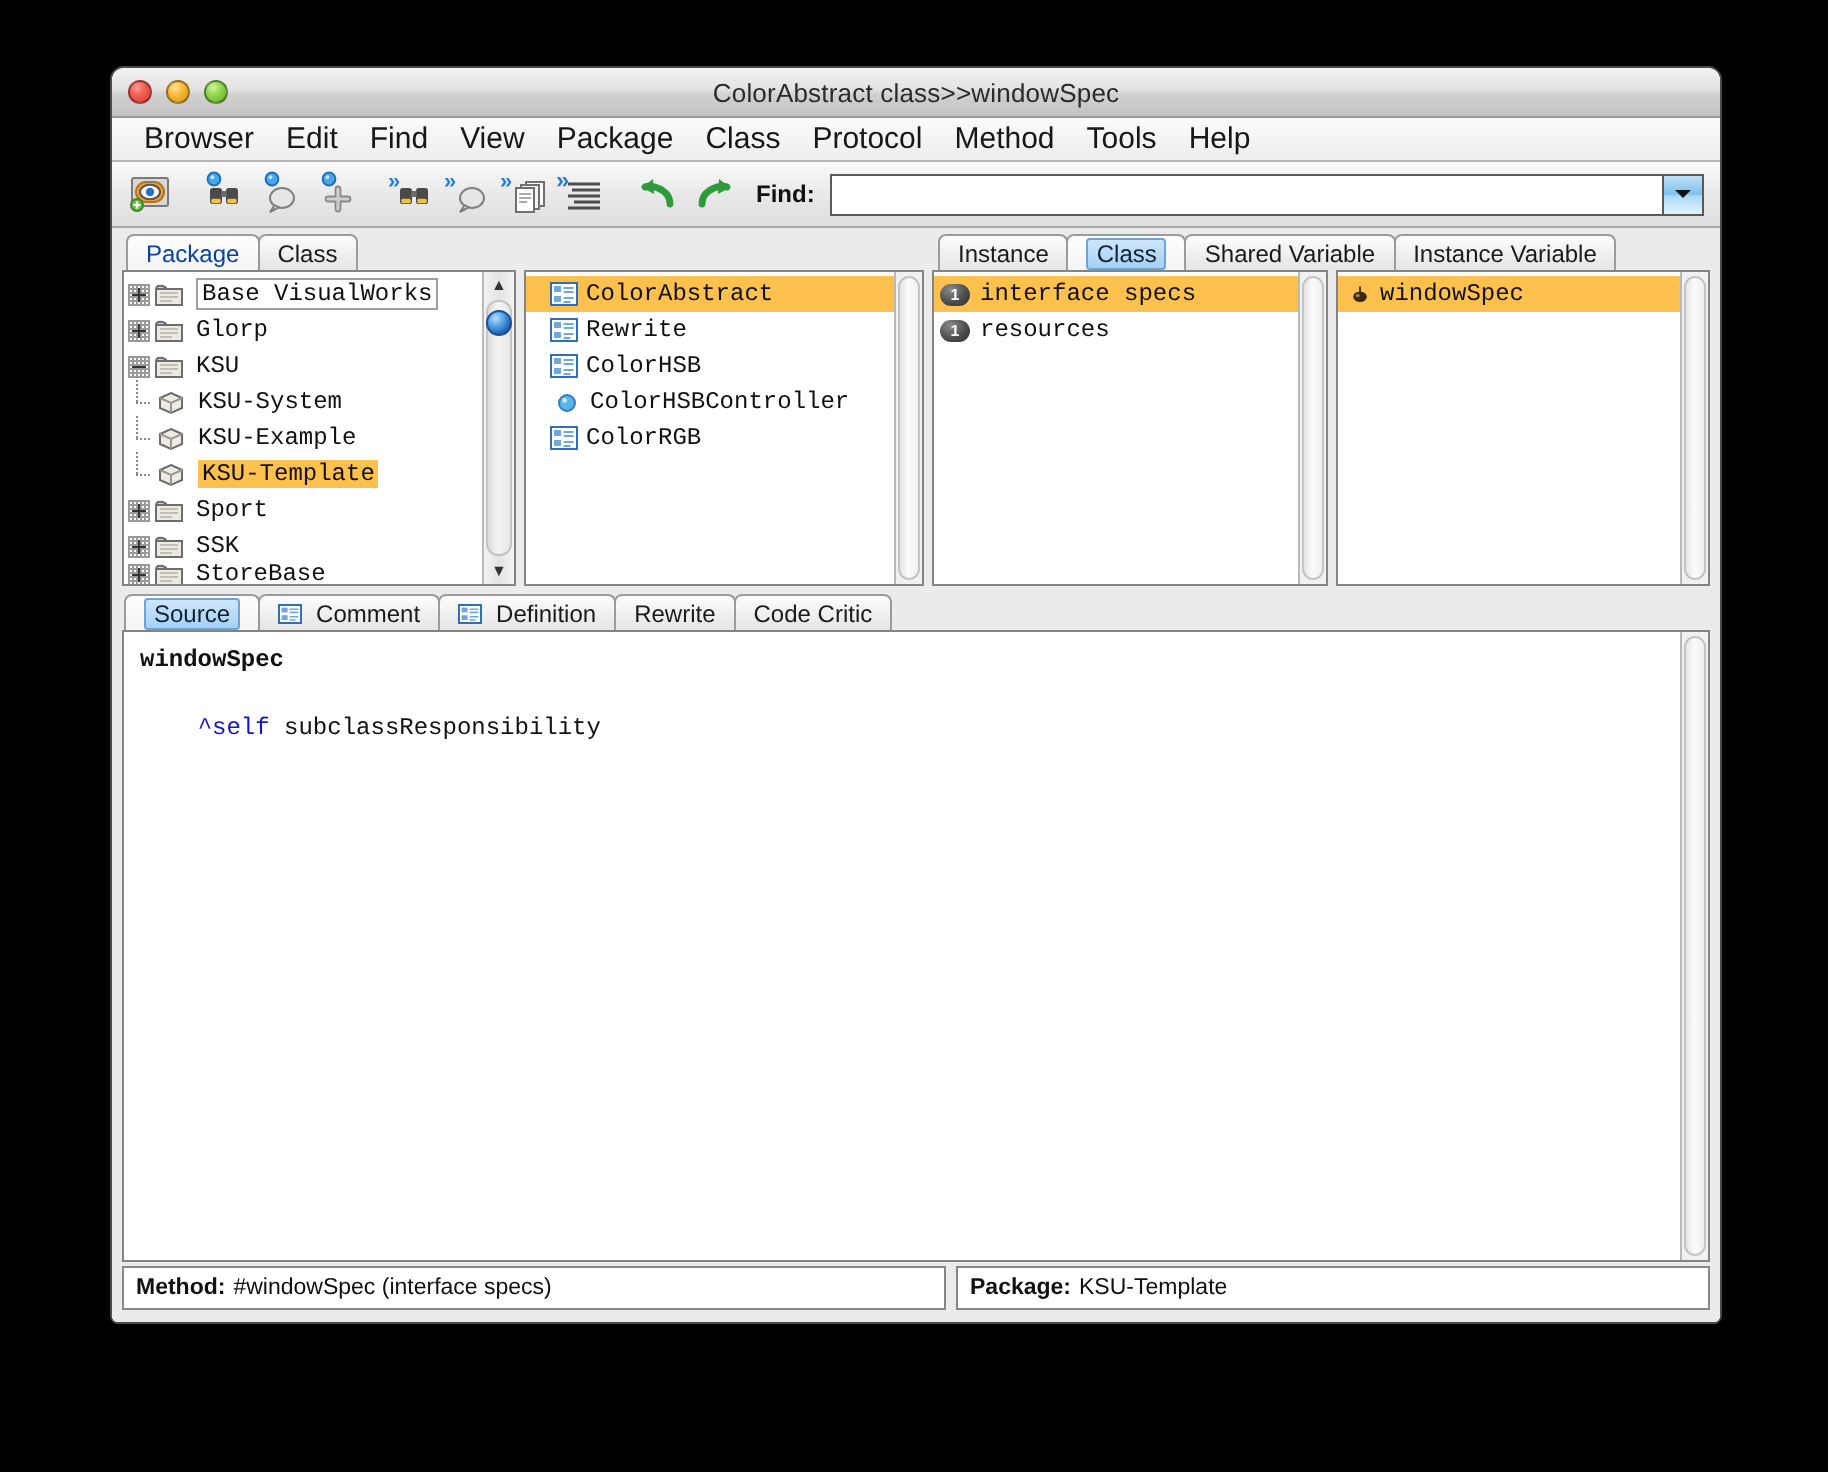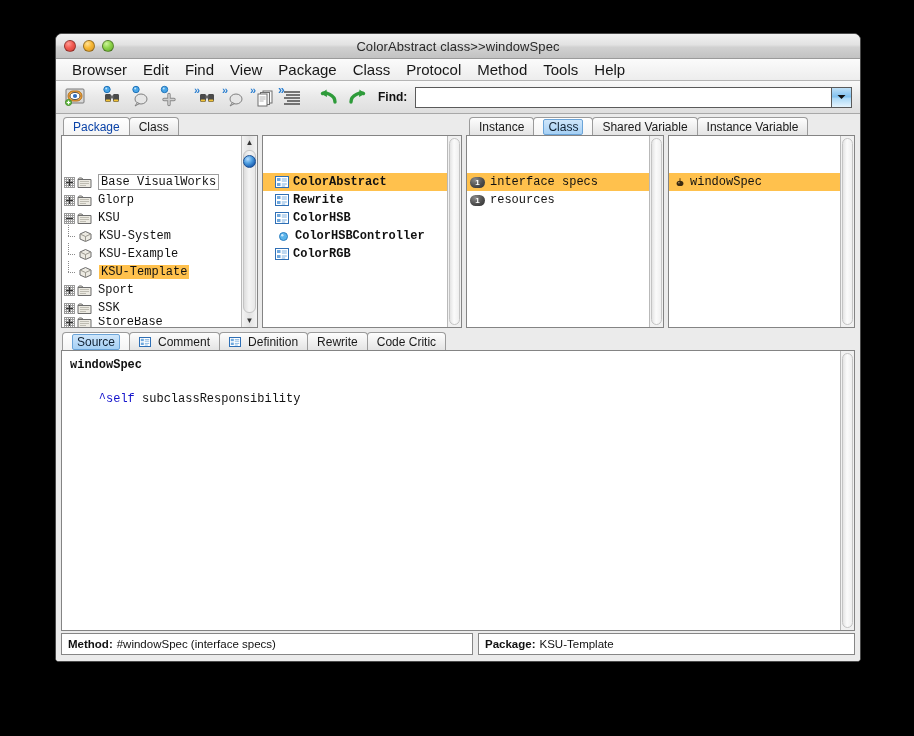--- a/index.html
+++ b/index.html
@@ -176,36 +176,35 @@
     border: 1px solid #848484;
     box-sizing: border-box;
     overflow: hidden;
     position: relative;
     display: flex;
   }
   .listcontent {
     flex: 1 1 auto;
     overflow: hidden;
     padding: 2px 0 0 0;
-    margin-top: 35px;
   }
 
   .row {
     height: 18px;
     display: flex;
     align-items: center;
     font-family: "Liberation Mono", monospace;
     font-size: 12px;
     color: #111;
     padding-left: 3px;
     white-space: nowrap;
     cursor: default;
   }
   .row.sel { background: #ffc14d; }
-  .row.bold { font-weight: bold; padding-left: 12px; }
+  .row.bold { font-weight: normal; padding-left: 12px; }
 
   
   .vscroll {
     width: 15px;
     flex: 0 0 15px;
     background: linear-gradient(to right, #f3f3f3 0%, #e3e3e3 50%, #f3f3f3 100%);
     border-left: 1px solid #b9b9b9;
     display: flex;
     flex-direction: column;
     align-items: center;

